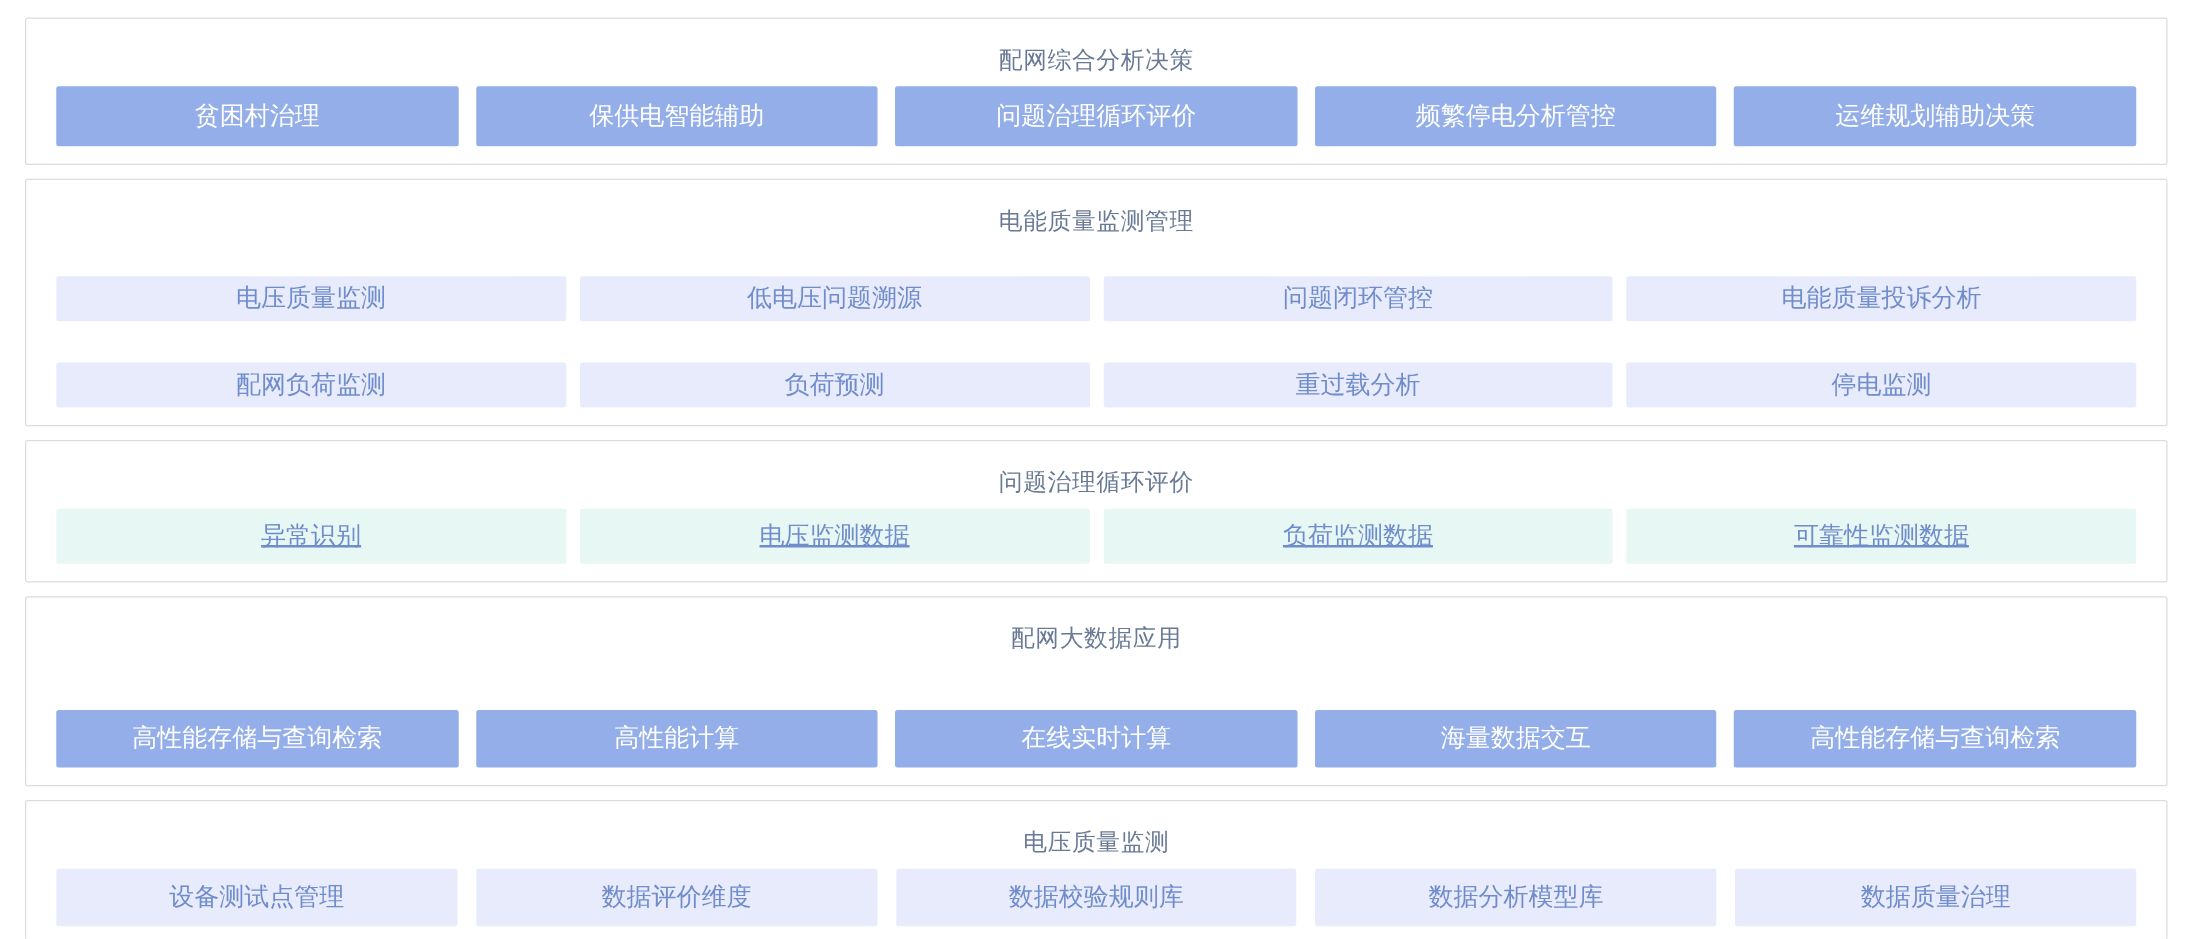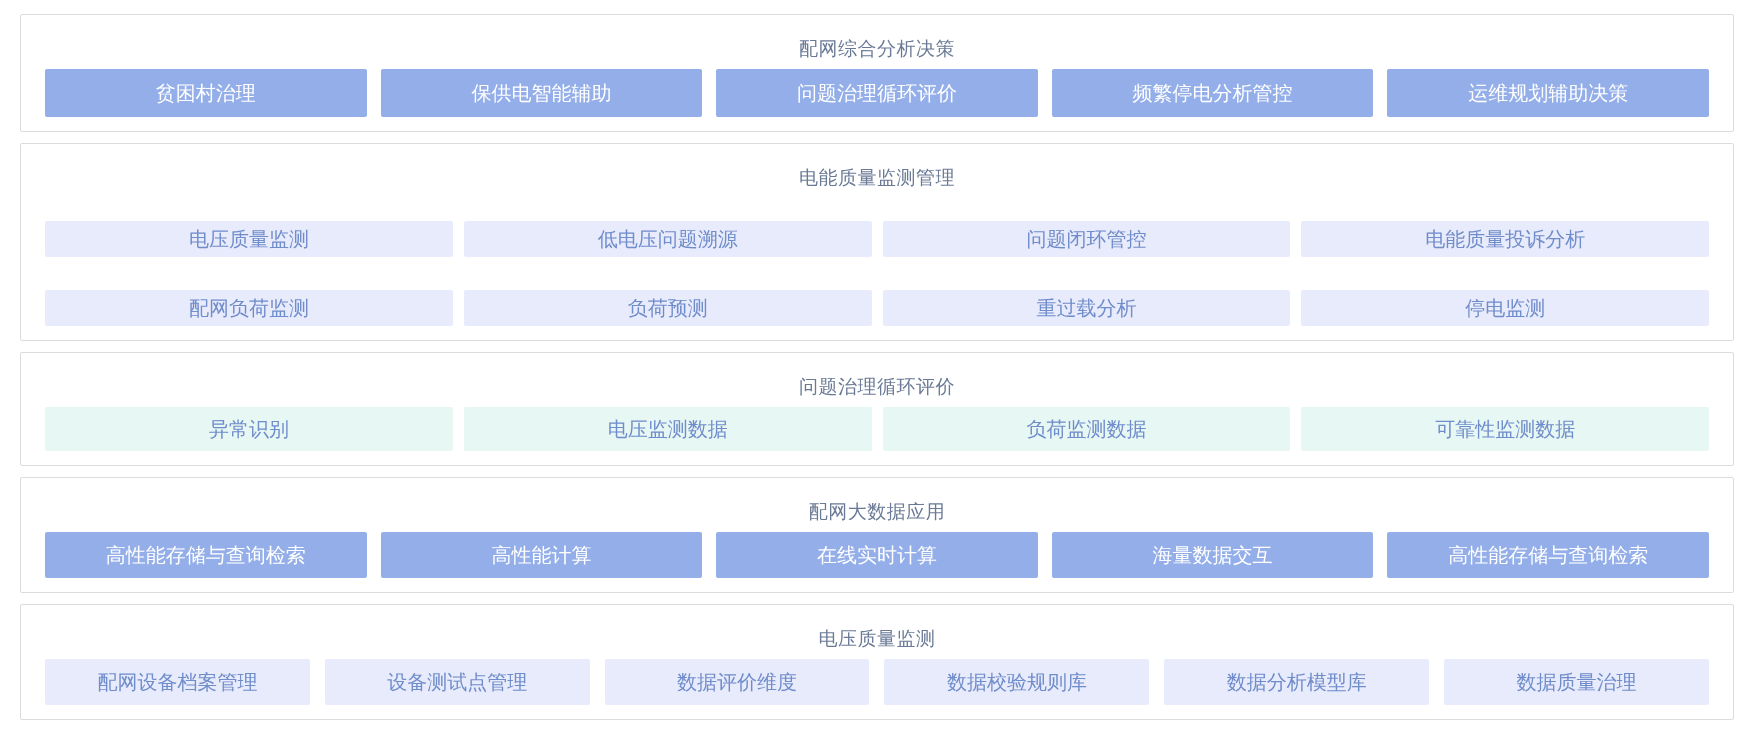--- a/index.html
+++ b/index.html
@@ -81,27 +81,28 @@
     background: #e8ebfb;
     color: #6f8ccb;
     height: 44px;
   }
 
   
   .tile.mint {
     background: #e7f7f4;
     color: #6f8ccb;
     height: 44px;
+    text-decoration: underline;
   }
 
   
   .sec-1 .tile.solid { height: 48px; }
   .sec-2 .tile.lavender { height: 36px; margin-top: 23px; }
   .sec-3 .tile.mint { height: 44px; }
-  .sec-4 .tile.solid { height: 46px; }
+  .sec-4 .tile.solid { height: 46px; margin-top: 36px; }
   .sec-5 .tile.lavender { height: 46px; }
 
   .sec-2 .row { gap: 11px; }
   .sec-2 .tile { font-size: 20px; }
   .sec-3 .row { gap: 11px; }
   .sec-5 .row { gap: 15px; }
 </style>
 </head>
 <body>
 
@@ -151,21 +152,20 @@
       <div class="tile solid">高性能计算</div>
       <div class="tile solid">在线实时计算</div>
       <div class="tile solid">海量数据交互</div>
       <div class="tile solid">高性能存储与查询检索</div>
     </div>
   </div>
 
   <div class="section sec-5">
     <div class="section-title">电压质量监测</div>
     <div class="row">
-      <div class="tile lavender">配网设备档案管理</div>
       <div class="tile lavender">设备测试点管理</div>
       <div class="tile lavender">数据评价维度</div>
       <div class="tile lavender">数据校验规则库</div>
       <div class="tile lavender">数据分析模型库</div>
       <div class="tile lavender">数据质量治理</div>
     </div>
   </div>
 
 </div>
 

